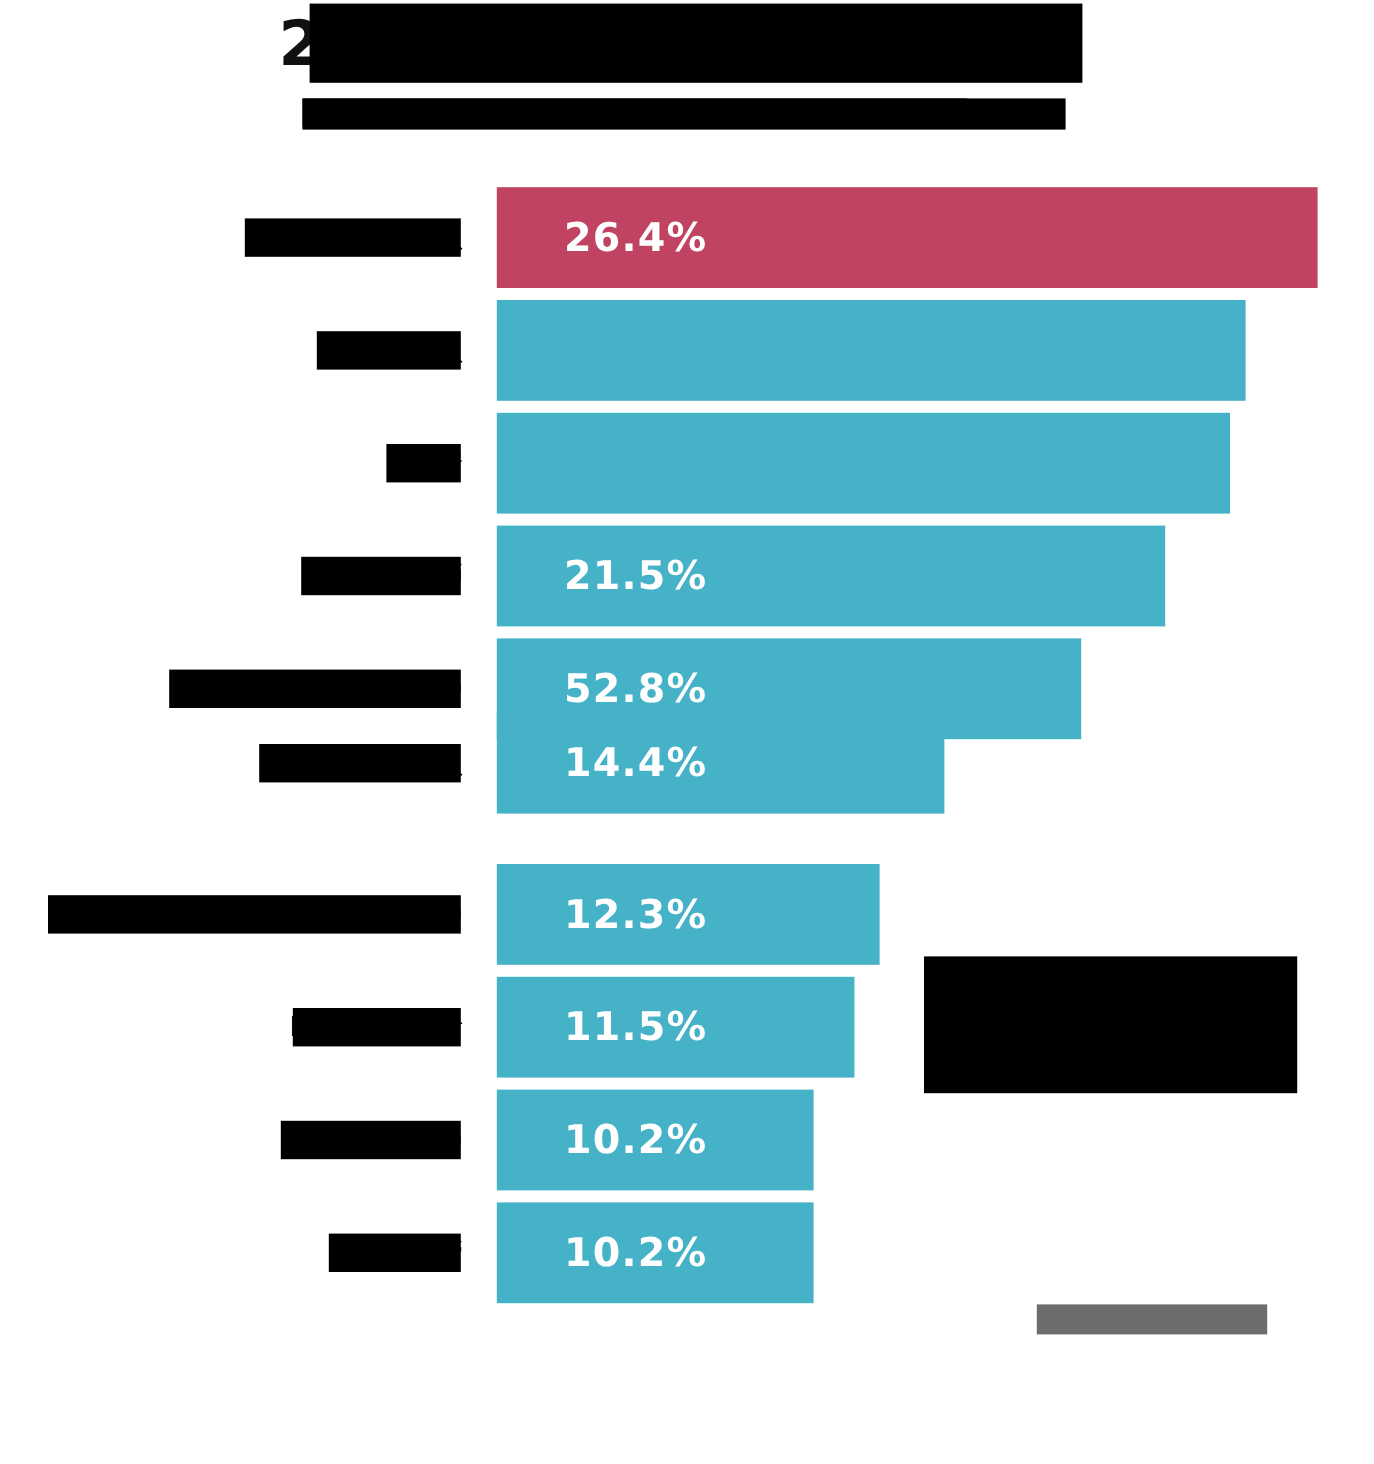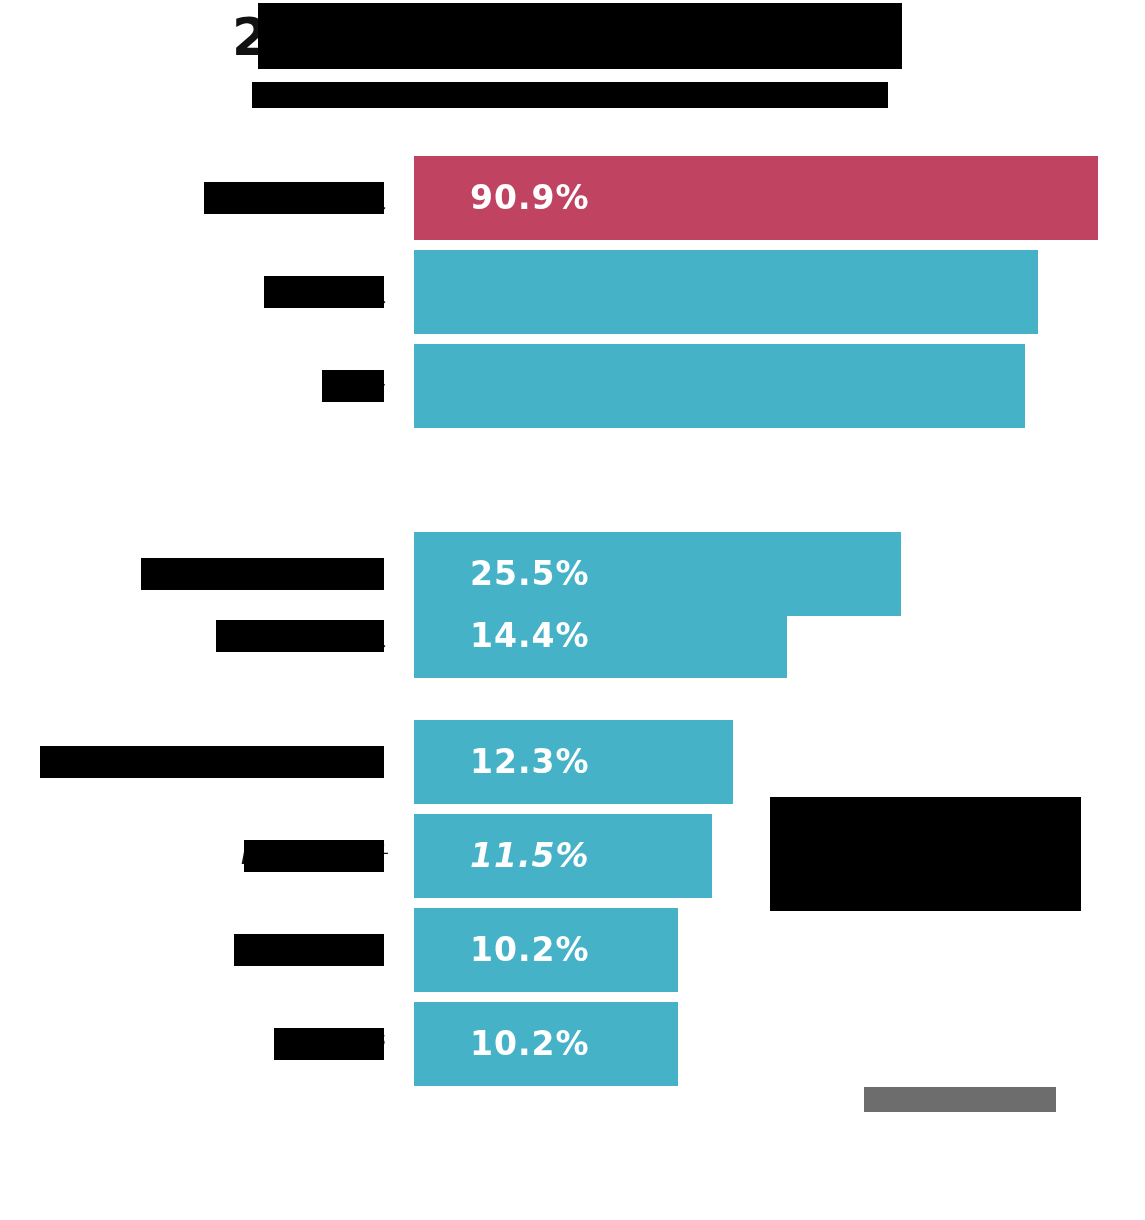--- a/index.html
+++ b/index.html
@@ -152,51 +152,57 @@
 
   <div id="chart-subtitle">████████████████████████████████████</div>
   <div id="chart-subtitle-redaction"></div>
 </div>
 
 <div id="plot-area">
     <div class="bar-row" style="top: 156px;">
       <div class="bar-label">J███████員</div>
       <div class="bar-label-redaction" style="width: 180px; left: 204px;"></div>
       <div class="bar-rect" style="width: 684px; background: rgb(192, 67, 97);"></div>
-      <div class="bar-value">90.9%</div>
+      <div class="bar-value">26.4%</div>
     </div>
     <div class="bar-row" style="top: 250px;">
       <div class="bar-label">N████員</div>
       <div class="bar-label-redaction" style="width: 120px; left: 264px;"></div>
       <div class="bar-rect" style="width: 624px; background: rgb(69, 178, 200);"></div>
     </div>
     <div class="bar-row" style="top: 344px;">
       <div class="bar-label">議█安</div>
       <div class="bar-label-redaction" style="width: 62px; left: 322px;"></div>
       <div class="bar-rect" style="width: 611px; background: rgb(69, 178, 200);"></div>
     </div>
+    <div class="bar-row" style="top: 438px;">
+      <div class="bar-label">日████師</div>
+      <div class="bar-label-redaction" style="width: 133px; left: 251px;"></div>
+      <div class="bar-rect" style="width: 557px; background: rgb(69, 178, 200);"></div>
+      <div class="bar-value">21.5%</div>
+    </div>
     <div class="bar-row" style="top: 532px;">
       <div class="bar-label">A███████████)</div>
       <div class="bar-label-redaction" style="width: 243px; left: 141px;"></div>
       <div class="bar-rect" style="width: 487px; background: rgb(69, 178, 200);"></div>
-      <div class="bar-value">25.5%</div>
+      <div class="bar-value">52.8%</div>
     </div>
     <div class="bar-row" style="top: 594px;">
       <div class="bar-label">Ja███████員</div>
       <div class="bar-label-redaction" style="width: 168px; left: 216px;"></div>
       <div class="bar-rect" style="width: 373px; background: rgb(69, 178, 200);"></div>
       <div class="bar-value">14.4%</div>
     </div>
     <div class="bar-row" style="top: 720px;">
       <div class="bar-label">A█████████████████)</div>
       <div class="bar-label-redaction" style="width: 344px; left: 40px;"></div>
       <div class="bar-rect" style="width: 319px; background: rgb(69, 178, 200);"></div>
       <div class="bar-value">12.3%</div>
     </div>
-    <div class="bar-row" style="top: 814px; font-style: italic;">
+    <div class="bar-row" style="top: 814px;">
       <div class="bar-label">B██████計</div>
       <div class="bar-label-redaction" style="width: 140px; left: 244px;"></div>
       <div class="bar-rect" style="width: 298px; background: rgb(69, 178, 200);"></div>
       <div class="bar-value">11.5%</div>
     </div>
     <div class="bar-row" style="top: 908px;">
       <div class="bar-label">██████)</div>
       <div class="bar-label-redaction" style="width: 150px; left: 234px;"></div>
       <div class="bar-rect" style="width: 264px; background: rgb(69, 178, 200);"></div>
       <div class="bar-value">10.2%</div>

